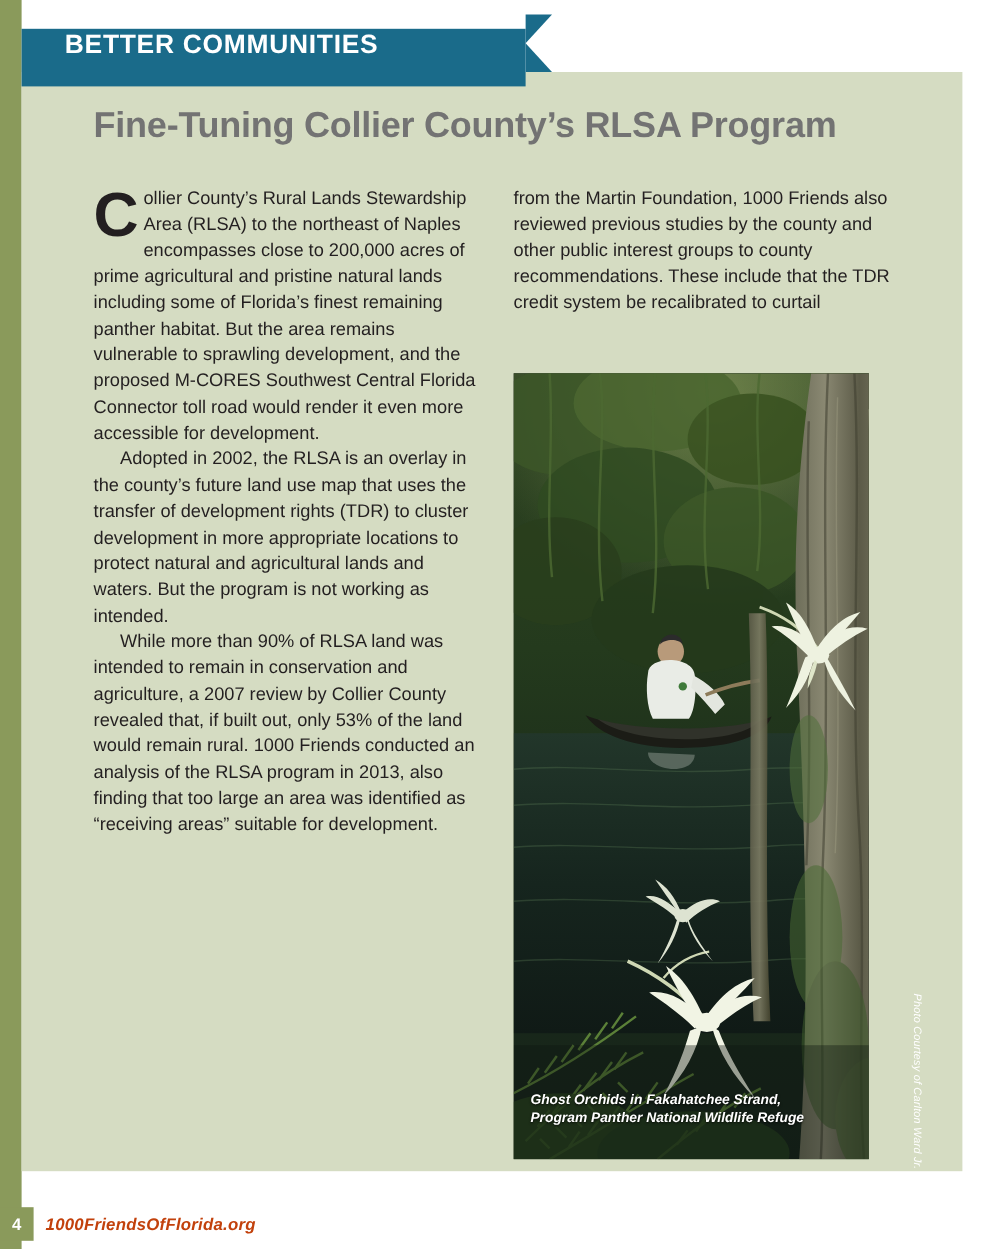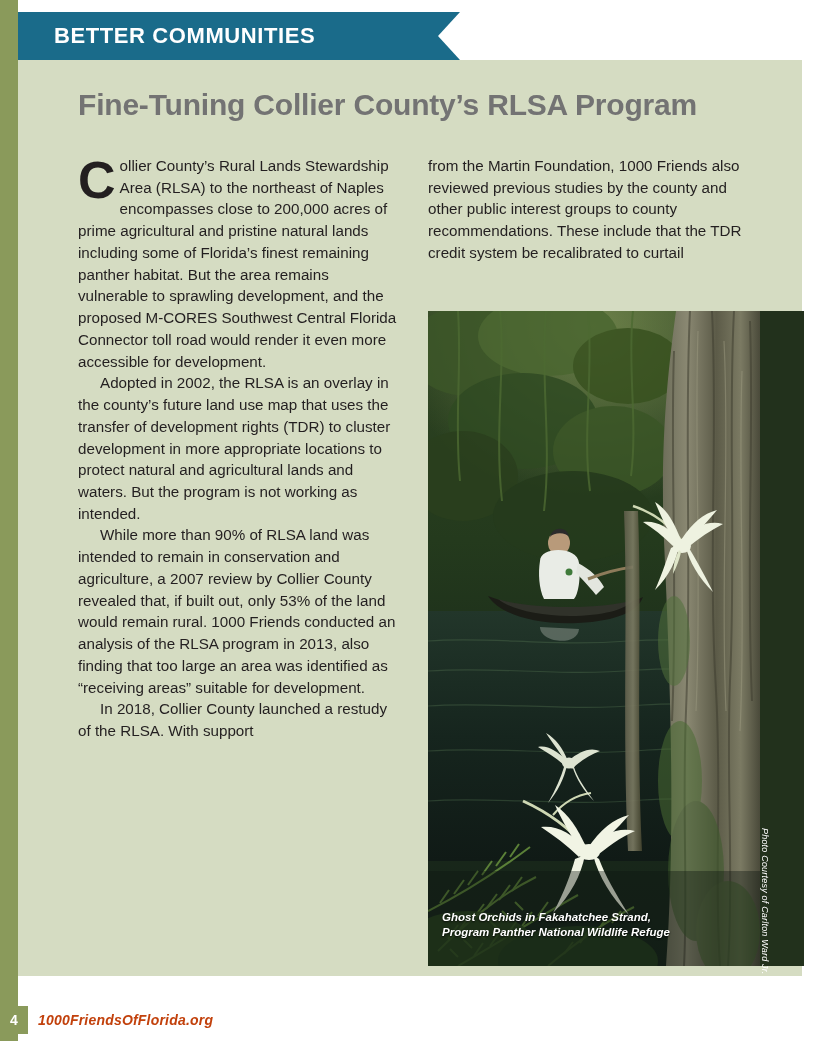--- a/index.html
+++ b/index.html
@@ -32,26 +32,25 @@
     top: 60px;
     width: 784px;
     height: 916px;
     background: #d5dcc2;
   }
 
   
   .banner {
     position: absolute;
     left: 18px;
-    top: 12px;
+    top: 24px;
     width: 420px;
     height: 48px;
     background: #1a6b8a;
     display: flex;
-    align-items: center;
   }
   .banner-title {
     color: #ffffff;
     font-size: 22px;
     font-weight: bold;
     letter-spacing: 0.6px;
     padding-left: 36px;
     font-family: "Liberation Sans", sans-serif;
   }
   
@@ -113,21 +112,21 @@
     color: #231f20;
     padding: 4px 4px 0 0;
     font-family: "Liberation Sans", sans-serif;
   }
 
   
   .photo {
     position: absolute;
     left: 428px;
     top: 311px;
-    width: 376px;
+    width: 296px;
     height: 655px;
     overflow: hidden;
     background: #22311c;
   }
   .photo svg { display: block; }
 
   .photo-caption {
     position: absolute;
     left: 14px;
     bottom: 26px;
@@ -193,21 +192,20 @@
   <div class="banner-title">BETTER COMMUNITIES</div>
 </div>
 <div class="banner-notch"></div>
 
 <div class="headline">Fine-Tuning Collier County’s RLSA Program</div>
 
 <div class="col col-left">
   <p><span class="dropcap">C</span><span>ollier County’s Rural Lands Stewardship Area (RLSA) to the northeast of Naples encompasses close to 200,000 acres of prime agricultural and pristine natural lands including some of Florida’s finest remaining panther habitat.  But the area remains vulnerable to sprawling development, and the proposed M-CORES Southwest Central Florida Connector toll road would render it even more accessible for development.</span></p>
   <p class="indent">Adopted in 2002, the RLSA is an overlay in the county’s future land use map that uses the transfer of development rights (TDR) to cluster development in more appropriate locations to protect natural and agricultural lands and waters.  But the program is not working as intended.</p>
   <p class="indent">While more than 90% of RLSA land was intended to remain in conservation and agriculture, a 2007 review by Collier County revealed that, if built out, only 53% of the land would remain rural. 1000 Friends conducted an analysis of the RLSA program in 2013, also finding that too large an area was identified as “receiving areas” suitable for development.</p>
-  <p class="indent">In 2018, Collier County launched a restudy of the RLSA.  With support</p>
 </div>
 
 <div class="col col-right">
   <p>from the Martin Foundation, 1000 Friends also reviewed previous studies by the county and other public interest groups to county recommendations. These include that the TDR credit system be recalibrated to curtail</p>
 </div>
 
 <div class="photo">
   <svg width="332" height="655" viewBox="0 0 332 655" xmlns="http://www.w3.org/2000/svg">
     <defs>
       <linearGradient id="forestBg" x1="0" y1="0" x2="0" y2="1">

